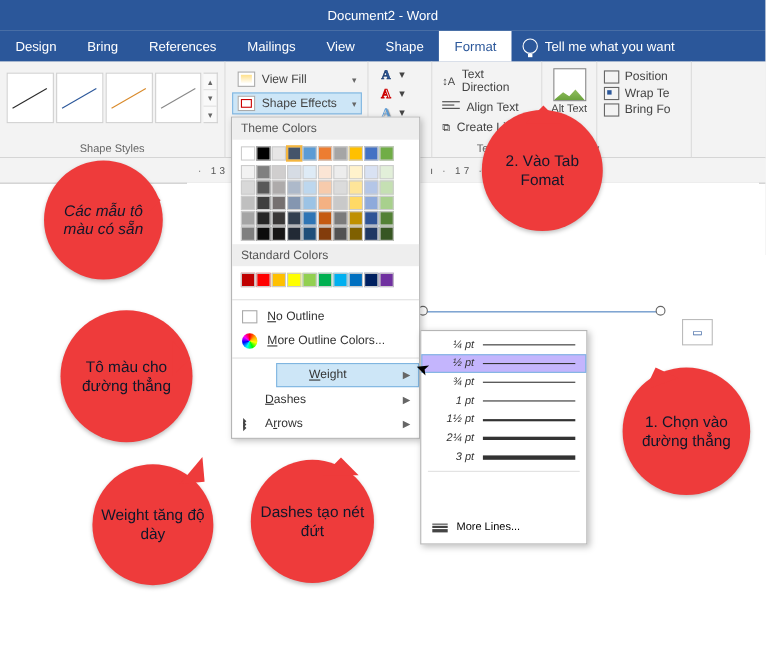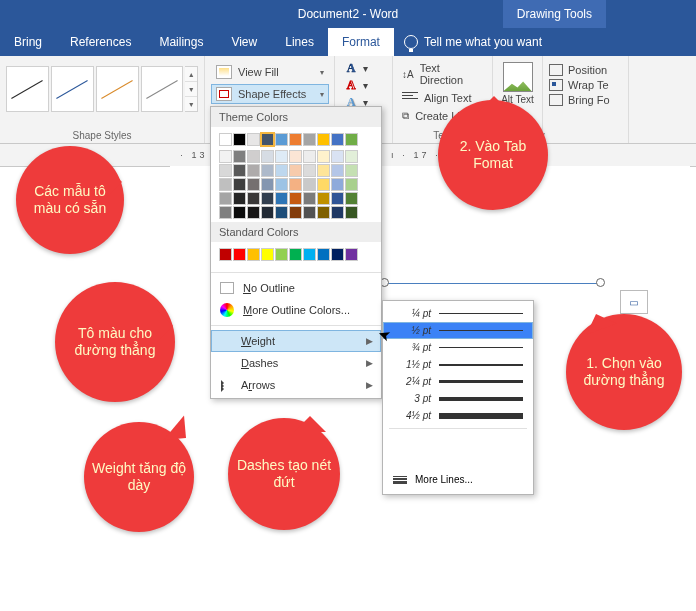--- a/index.html
+++ b/index.html
@@ -71,82 +71,82 @@
 
   
   .dropdown { position:absolute; left:210px; top:106px; width:172px; background:#fff; border:1px solid #b5b5b5; box-shadow: 2px 2px 6px rgba(0,0,0,.25); font-size:11px; color:#333; padding-bottom:2px; }
   .dd-header { background:#eee; padding:4px 8px; font-size:11px; color:#555; }
   .swatch-grid { padding:6px 8px 2px 8px; }
   .swatch-row { display:flex; gap:1px; margin-bottom:1px; }
   .swatch { width:13px; height:13px; border:1px solid #ccc; }
   .swatch.sel { outline:2px solid #f4b63f; outline-offset:-1px; }
   .dd-sep { height:1px; background:#e0e0e0; margin:4px 0; }
   .dd-item { display:flex; align-items:center; gap:8px; padding:4px 8px; cursor:pointer; position:relative; }
-  .dd-item:hover, .dd-item.hover { background:#cde6f7; outline:1px solid #7fb5e0; outline-offset:-1px; }
+  .dd-item:hover, .dd-item.hover { background:#cde6f7; outline:1px solid #7fb5e0; outline-offset:-1px;margin-left:40px; }
   .dd-item .arrow { margin-left:auto; font-size:9px; color:#666; }
   .dd-ico { width:16px; height:14px; display:flex; align-items:center; justify-content:center; }
   .no-outline-box { width:14px; height:12px; border:1px solid #aaa; background:#fff; }
   .wheel { width:14px; height:14px; border-radius:50%; background: conic-gradient(red,orange,yellow,lime,cyan,blue,magenta,red); }
   .weight-ico { width:14px; display:flex; flex-direction:column; gap:2px; }
   .weight-ico span { height:1px; background:#444; }
   .weight-ico span:nth-child(2){height:2px;} .weight-ico span:nth-child(3){height:3px;}
   .dash-ico { width:14px; display:flex; flex-direction:column; gap:2px; }
   .dash-ico span { height:1px; background:#444; }
   .dash-ico span:nth-child(1){background:repeating-linear-gradient(90deg,#444 0 2px,transparent 2px 4px);}
   .dash-ico span:nth-child(2){background:repeating-linear-gradient(90deg,#444 0 3px,transparent 3px 6px);}
   .arrow-ico { width:14px; display:flex; flex-direction:column; gap:2px; }
   .arrow-ico span { height:1px; background:#444; position:relative; }
   .arrow-ico span::after { content:""; position:absolute; right:-1px; top:-2px; border:3px solid transparent; border-left-color:#444; }
 
   
   .submenu { position:absolute; left:382px; top:300px; width:152px; background:#fff; border:1px solid #b5b5b5; box-shadow: 2px 2px 6px rgba(0,0,0,.25); font-size:10px; padding:4px 0; }
   .wrow { display:flex; align-items:center; gap:8px; padding:3px 10px; cursor:pointer; }
-  .wrow.sel { background:#3b82f6; outline:1px solid #7fb5e0; outline-offset:-1px; }
+  .wrow.sel { background:#c4b5fd; outline:1px solid #7fb5e0; outline-offset:-1px; }
   .wlabel { width:38px; text-align:right; color:#333;font-style:italic; }
   .wline { flex:1; background:#333; }
   .wsep { height:1px; background:#e0e0e0; margin:4px 6px; }
   .wmore { display:flex; align-items:center; gap:8px; padding:5px 10px;margin-top:40px; }
   .wmore-ico { width:14px; display:flex; flex-direction:column; gap:1px; }
   .wmore-ico span { height:1px; background:#444; }
   .wmore-ico span:nth-child(2){height:2px;} .wmore-ico span:nth-child(3){height:3px;}
 
   .cursor-arrow { position:absolute; left:378px; top:326px; font-size:15px; color:#000; transform: scaleX(-1) rotate(-20deg); pointer-events:none; z-index:50; }
 
   
-  .callout { position:absolute; background:#ee3b3b; color:#fef9c3; border-radius:50%; display:flex; align-items:center; justify-content:center; text-align:center; font-size:14px; line-height:1.25; box-shadow: 0 2px 4px rgba(0,0,0,.25); padding:8px; }
+  .callout { position:absolute; background:#ee3b3b; color:#0f172a; border-radius:50%; display:flex; align-items:center; justify-content:center; text-align:center; font-size:14px; line-height:1.25; box-shadow: 0 2px 4px rgba(0,0,0,.25); padding:8px; }
   .callout::after { content:""; position:absolute; width:0; height:0; }
-  .c1 { left:16px; top:146px; width:108px; height:108px; }
+  .c1 { left:40px; top:146px; width:108px; height:108px;font-style:italic; }
   .c1::after { right:-14px; top:20px; border:16px solid transparent; border-left-color:#ee3b3b; }
   .c2 { left:55px; top:282px; width:120px; height:120px; }
   .c2::after { right:-14px; top:28px; border:16px solid transparent; border-left-color:#ee3b3b; }
   .c3 { left:84px; top:422px; width:110px; height:110px; }
   .c3::after { right:-8px; top:0px; border:16px solid transparent; border-left-color:#ee3b3b; transform:rotate(40deg); }
   .c4 { left:228px; top:418px; width:112px; height:112px; }
   .c4::after { right:14px; top:-18px; border:16px solid transparent; border-bottom-color:#ee3b3b; }
   .c5 { left:438px; top:100px; width:110px; height:110px; }
   .c5::after { left:40px; top:-20px; border:16px solid transparent; border-bottom-color:#ee3b3b; }
-  .c6 { left:566px; top:314px; width:116px; height:116px; }
+  .c6 { left:566px; top:334px; width:116px; height:116px; }
   .c6::after { left:14px; top:-16px; border:16px solid transparent; border-bottom-color:#ee3b3b; transform:rotate(-20deg); }
 
   u { text-decoration: underline; }
 </style>
 </head>
 <body>
 
 <div class="title-bar">
   <span class="title">Document2 - Word</span>
-  <div class="tools-tab">Drawing Tools</div>
 </div>
 
 <div class="tab-strip" id="tab-strip">
+    <div class="tab">Design</div>
     <div class="tab">Bring</div>
     <div class="tab">References</div>
     <div class="tab">Mailings</div>
     <div class="tab">View</div>
-    <div class="tab">Lines</div>
+    <div class="tab">Shape</div>
     <div class="tab active">Format</div>
     <div class="tellme">
       <span class="bulb"></span>
       <span>Tell me what you want</span>
     </div>
   </div>
 
 <div class="ribbon">
   <div class="group shape-styles">
     <div class="styles-gallery" id="styles-gallery">
@@ -410,34 +410,34 @@
     </div>
     <div class="wrow sel">
       <span class="wlabel">½ pt</span>
       <span class="wline" style="height:1px"></span>
     </div>
     <div class="wrow">
       <span class="wlabel">¾ pt</span>
       <span class="wline" style="height:1px"></span>
     </div>
     <div class="wrow">
+      <span class="wlabel">1 pt</span>
+      <span class="wline" style="height:1.5px"></span>
+    </div>
+    <div class="wrow">
       <span class="wlabel">1½ pt</span>
       <span class="wline" style="height:2px"></span>
     </div>
     <div class="wrow">
       <span class="wlabel">2¼ pt</span>
       <span class="wline" style="height:3px"></span>
     </div>
     <div class="wrow">
       <span class="wlabel">3 pt</span>
       <span class="wline" style="height:4px"></span>
-    </div>
-    <div class="wrow">
-      <span class="wlabel">4½ pt</span>
-      <span class="wline" style="height:6px"></span>
     </div>
     <div class="wsep"></div>
     <div class="wmore">
       <span class="wmore-ico">
         <span></span>
         <span></span>
         <span></span>
       </span>
       <span>More Lines...</span>
     </div>

